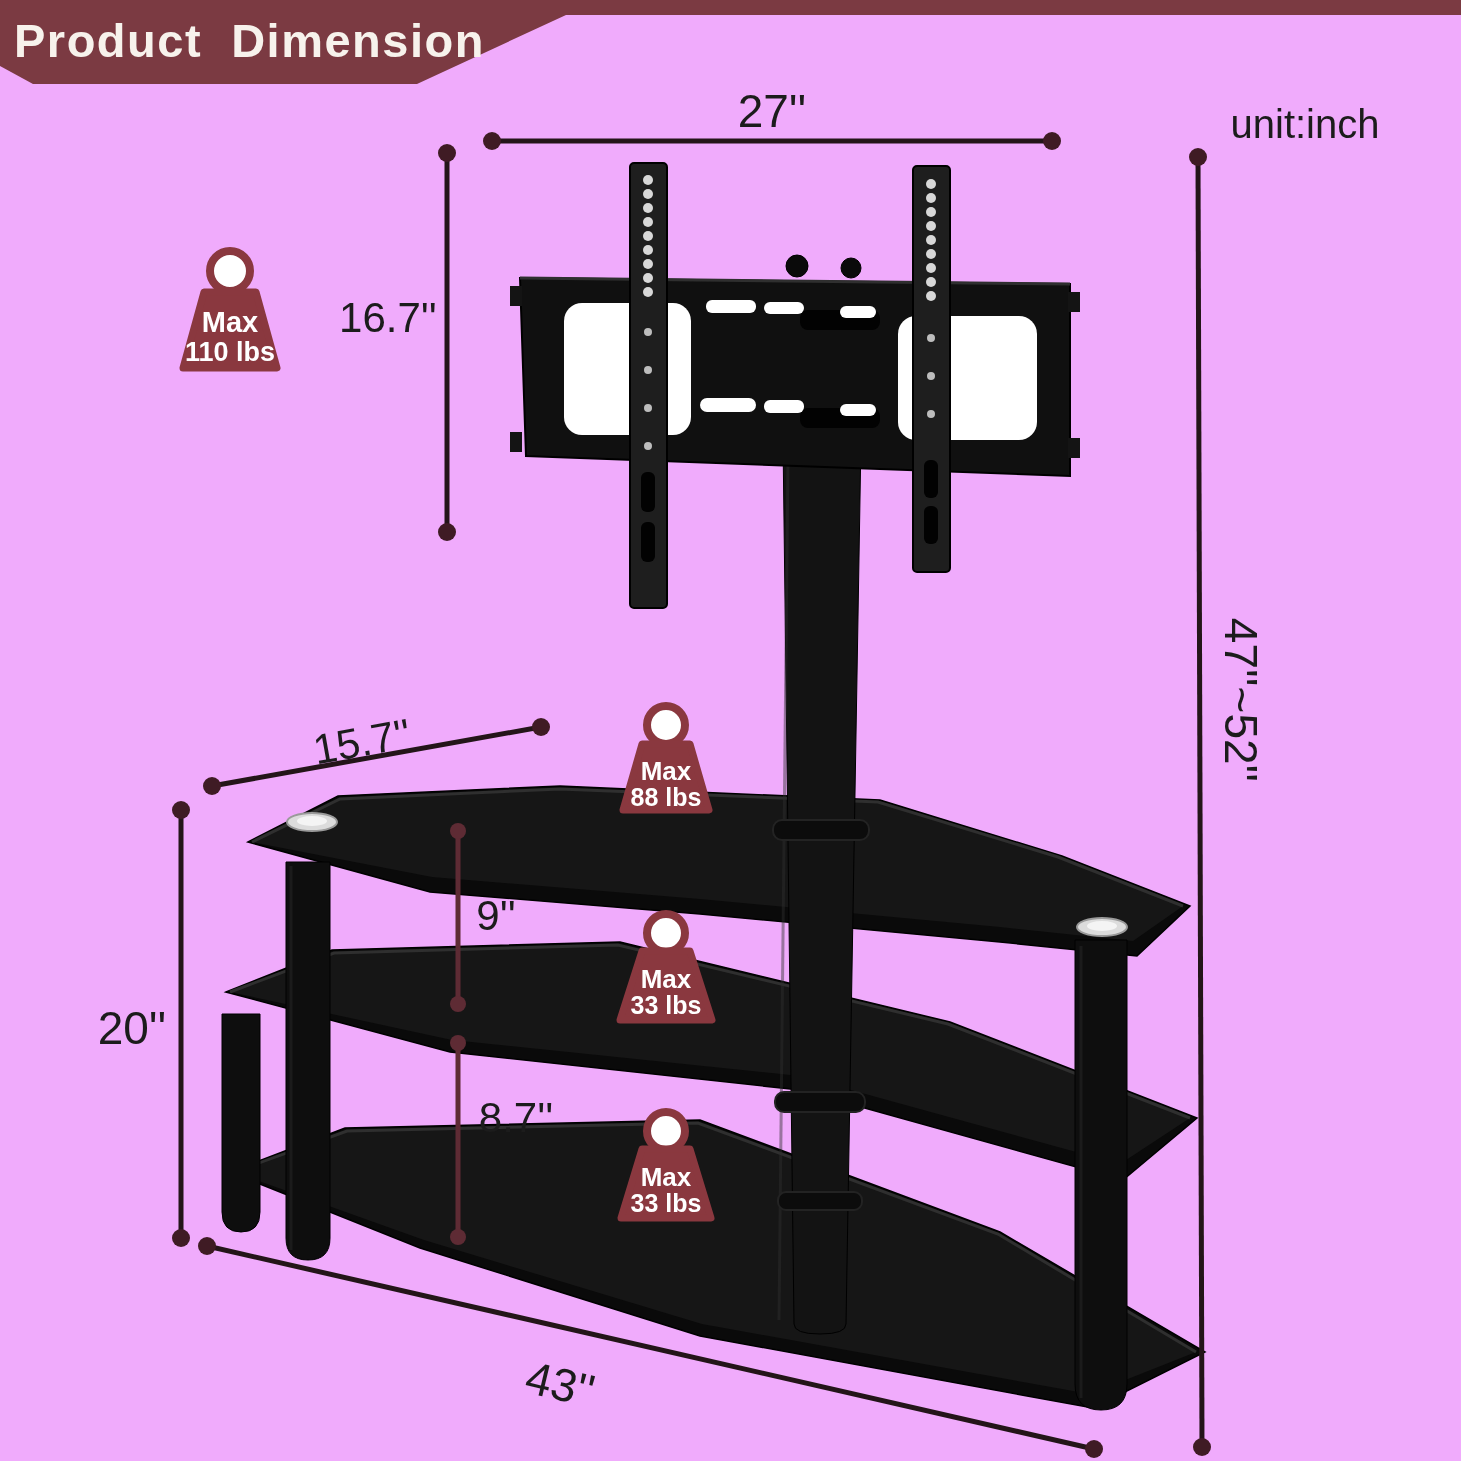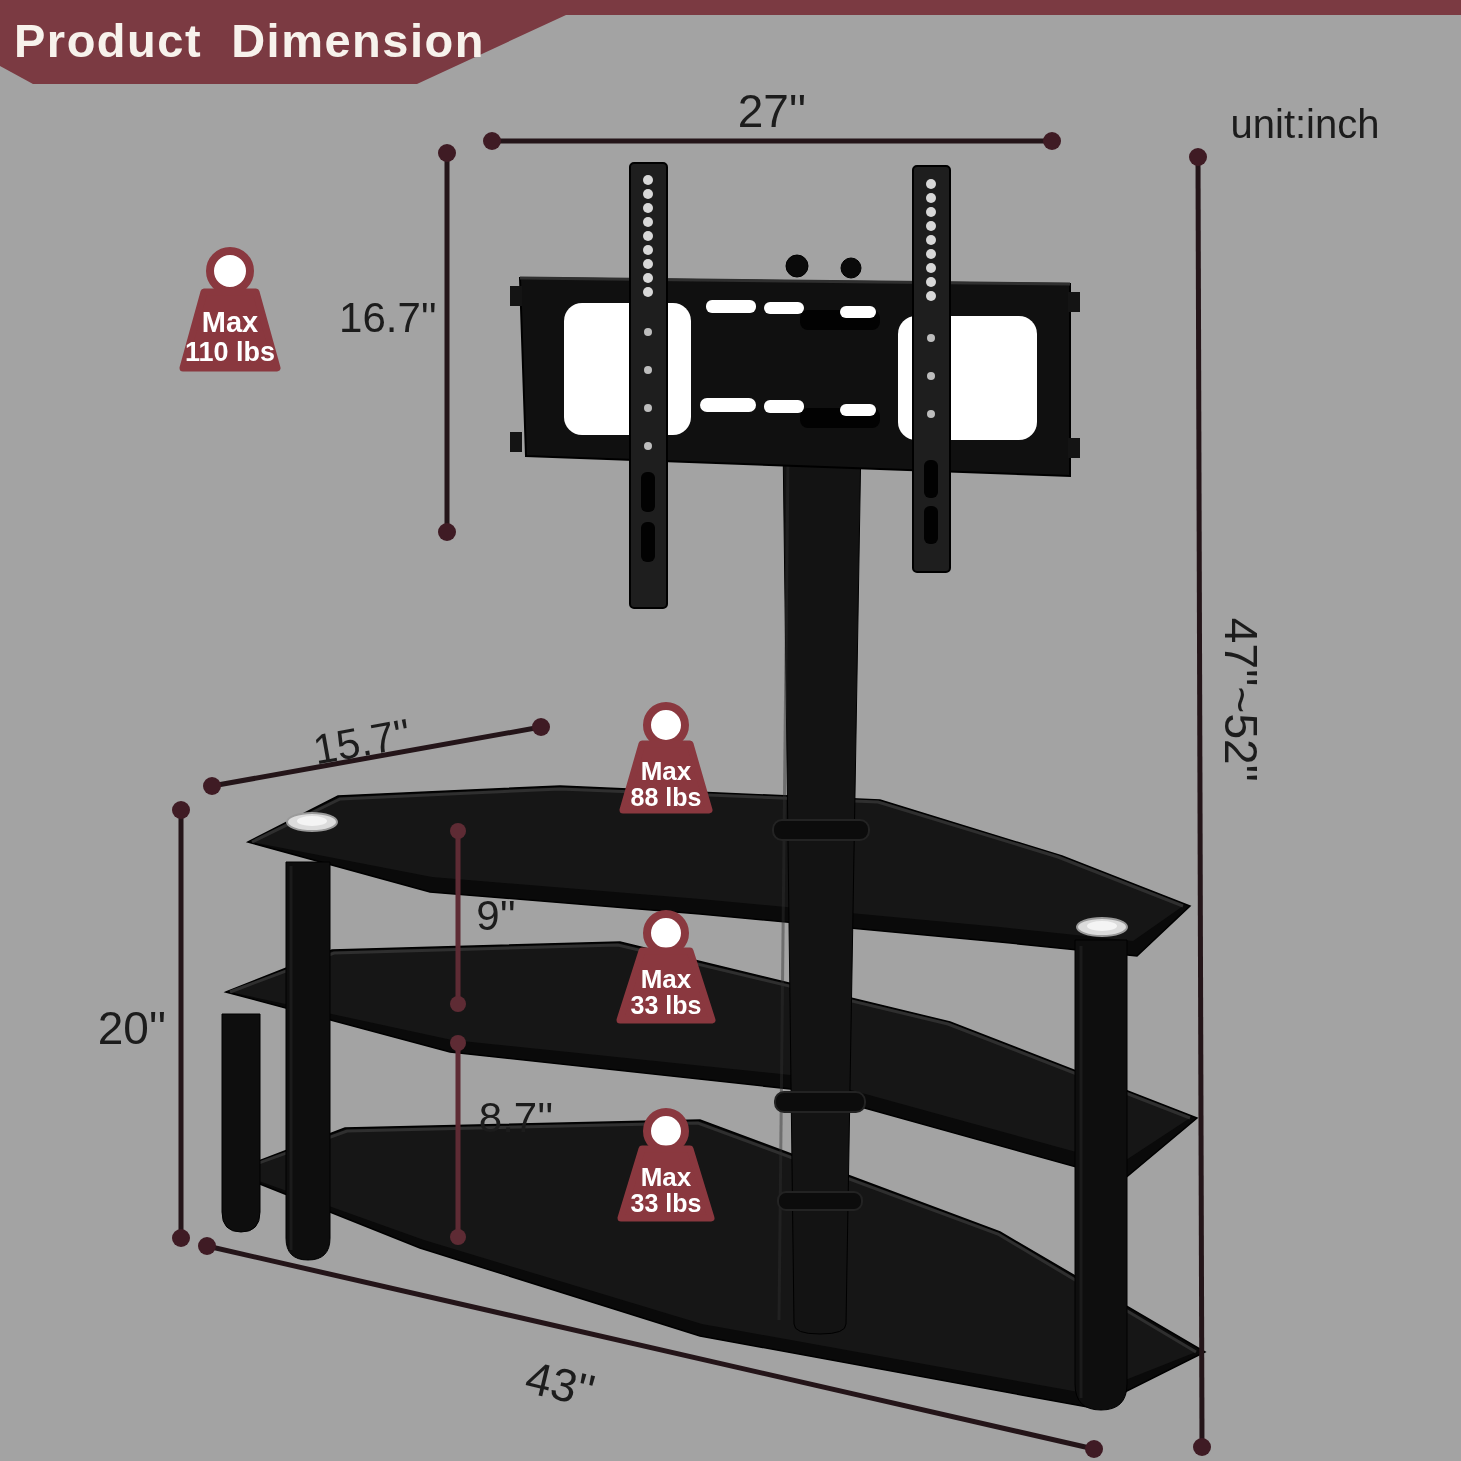--- a/index.html
+++ b/index.html
@@ -4,21 +4,21 @@
 <style>
   :root{
     --banner-color:#7b3a42;
     --badge-color:#8a383f;
     --label-color:#1c1c1c;
     --line-dark:#241519;
     --line-maroon:#5e2b34;
     --dot-color:#3f1b24;
   }
   html,body{margin:0;padding:0;background:#ffffff;}
-  .canvas{position:relative;width:1461px;height:1461px;background:#a3a3a3;overflow:hidden;
+  .canvas{position:relative;width:1461px;height:1461px;background:#f0abfc;overflow:hidden;
           font-family:"Liberation Sans",sans-serif;}
   svg{position:absolute;left:0;top:0;}
   text{text-anchor:middle;}
   .banner-shape{fill:var(--banner-color);}
   .banner-title{fill:#f7f2ec;font-family:"Liberation Sans",sans-serif;font-size:47px;font-weight:bold;
                 letter-spacing:1.5px;text-anchor:start;white-space:pre;}
   .unit-label{fill:var(--label-color);font-size:40px;}
   .dim-label{fill:var(--label-color);font-size:42px;}
   .dim-label.big{font-size:46px;}
   .dline{stroke:var(--line-dark);stroke-width:5;fill:none;}

